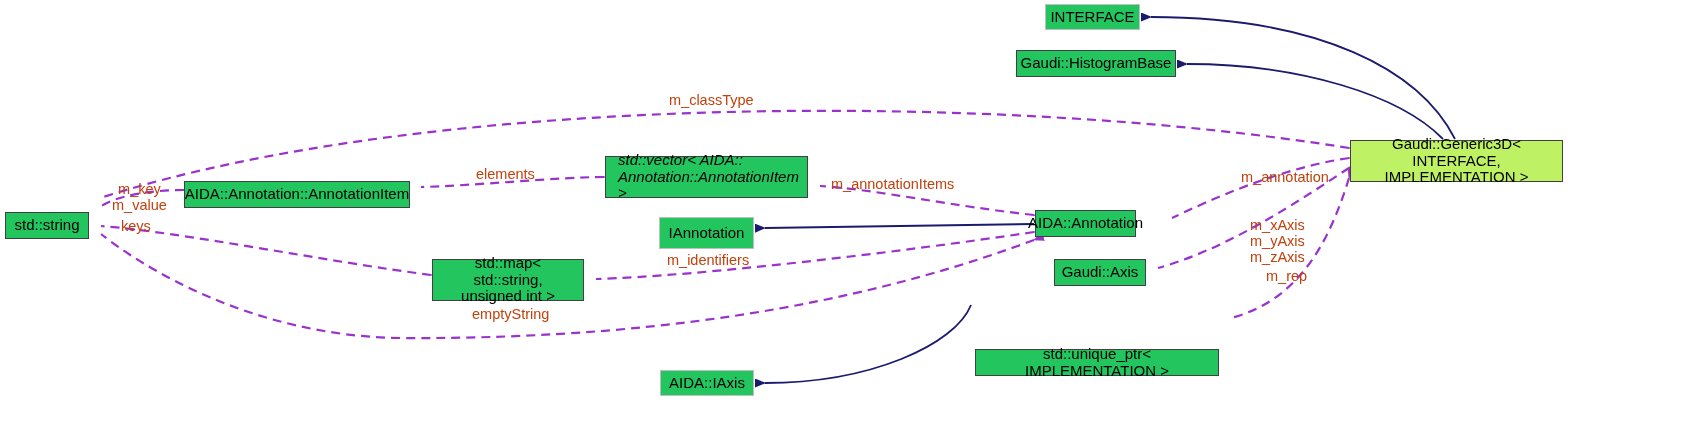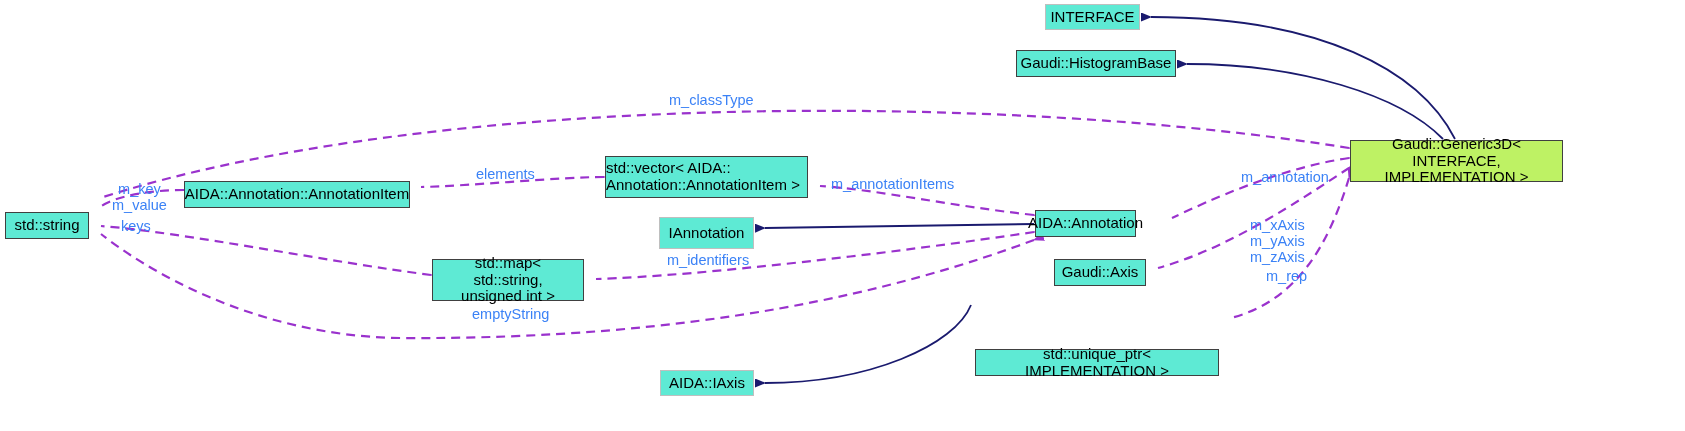--- a/index.html
+++ b/index.html
@@ -20,21 +20,21 @@
   #edges {
     position: absolute;
     left: 0;
     top: 0;
     width: 1685px;
     height: 431px;
   }
   .node {
     position: absolute;
     box-sizing: border-box;
-    background: #5eead4;
+    background: #22c55e;
     border: 1px solid #404040;
     display: flex;
     align-items: center;
     justify-content: center;
     text-align: center;
     font-size: 15px;
     color: #000000;
     line-height: 1.12;
     white-space: pre-line;
     padding: 1px 6px;
@@ -42,21 +42,21 @@
   .node.gray-border {
     border: 1px solid #bfbfbf;
   }
   .node.highlight {
     background: #bef264;
     border: 1px solid #404040;
   }
   .edge-label {
     position: absolute;
     font-size: 14.5px;
-    color: #3b82f6;
+    color: #c2410c;
     line-height: 1.12;
     white-space: pre-line;
     text-align: center;
     background: transparent;
   }
 </style>
 </head>
 <body>
 
 <div id="diagram">
@@ -103,21 +103,21 @@
 
   <div class="node highlight" style="left:1350px; top:140px; width:213px; height:42px;">
     <span>Gaudi::Generic3D&lt; INTERFACE,
 IMPLEMENTATION &gt;</span>
   </div>
 
   <div class="node" style="left:184px; top:181px; width:226px; height:27px;">
     <span>AIDA::Annotation::AnnotationItem</span>
   </div>
 
-  <div class="node" style="left:605px; top:156px; width:203px; height:42px; justify-content:flex-start; text-align:left; padding-left:0;">
+  <div class="node" style="left:605px; top:156px; width:203px; height:42px; justify-content:flex-start; text-align:left; padding-left:12px;font-style:italic;">
     <span>std::vector&lt; AIDA::
 Annotation::AnnotationItem &gt;</span>
   </div>
 
   <div class="node" style="left:5px; top:212px; width:84px; height:27px;">
     <span>std::string</span>
   </div>
 
   <div class="node gray-border" style="left:659px; top:217px; width:95px; height:32px;">
     <span>IAnnotation</span>

